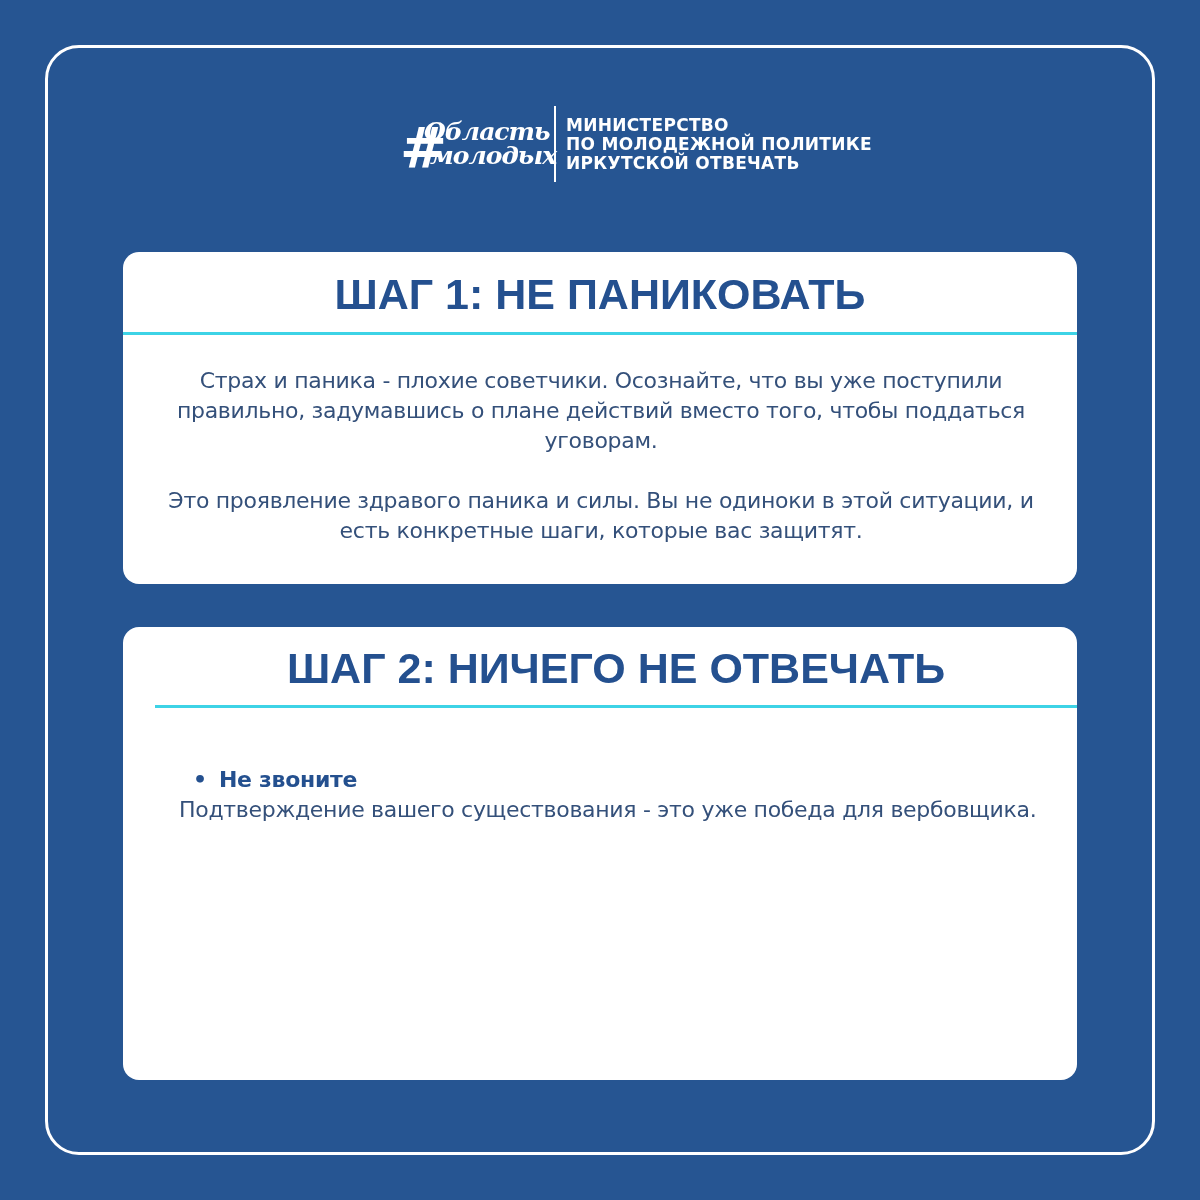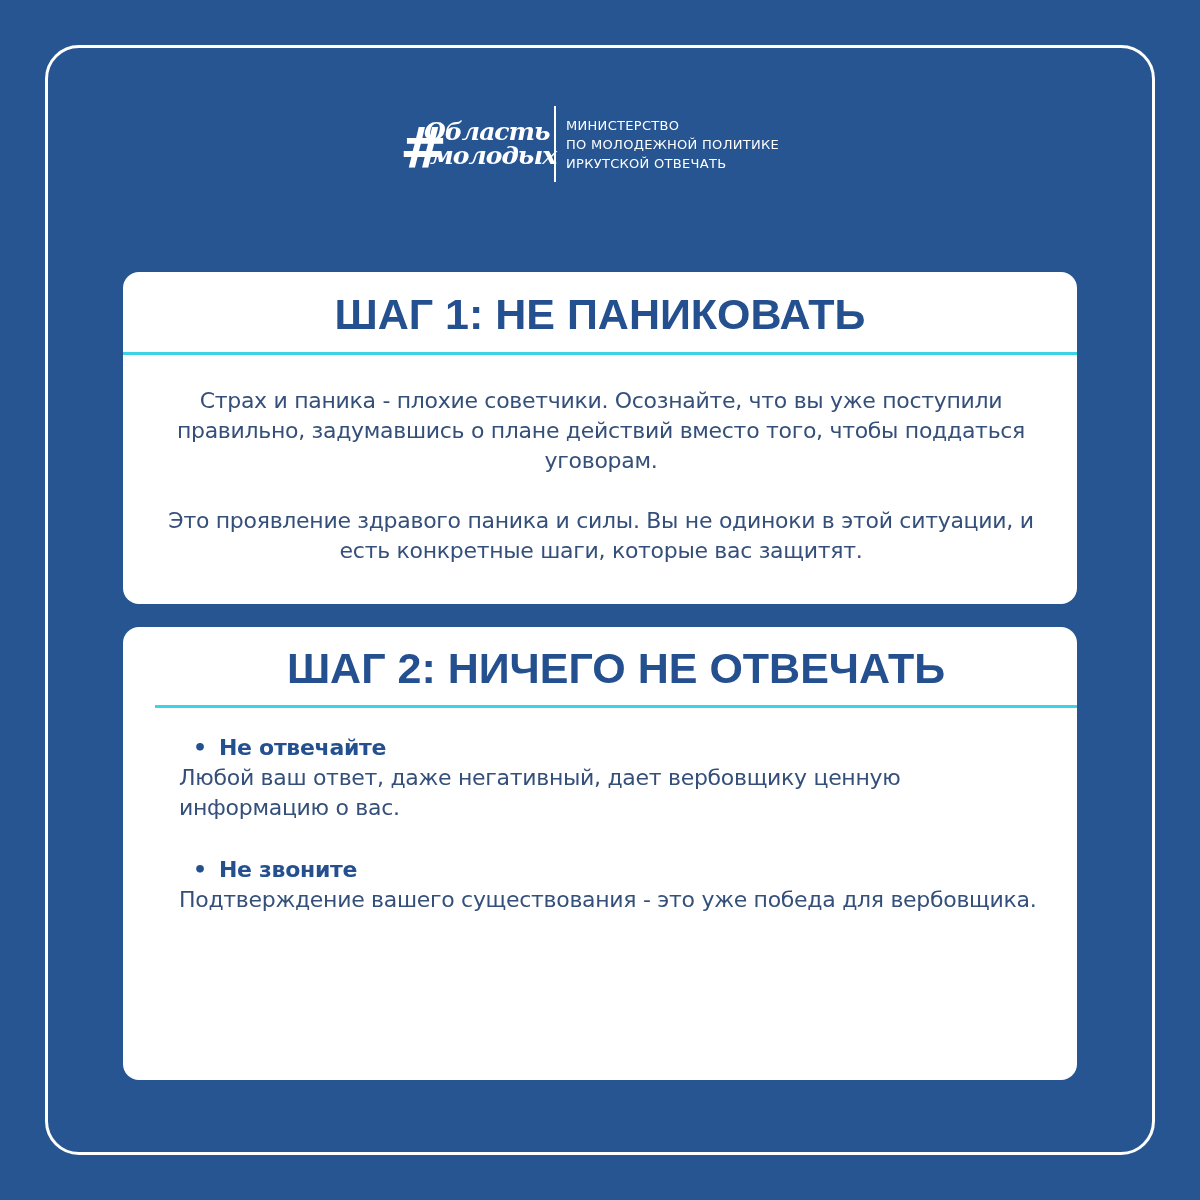--- a/index.html
+++ b/index.html
@@ -47,33 +47,33 @@
     }
     .logo-mark .w2 { padding-left: 30px; }
     .logo-divider {
       width: 2px; height: 76px;
       background: #ffffff;
       margin: 0 10px 0 4px;
     }
     .logo-text {
       color: #ffffff;
       font-family: "DejaVu Sans", sans-serif;
-      font-weight: normal;
-      font-size: 13px;
+      font-weight: bold;
+      font-size: 17px;
       line-height: 19px;
       letter-spacing: 0.3px;
     }
     .card {
       position: absolute;
       left: 123px;
       width: 954px;
       background: #ffffff;
       border-radius: 16px;
     }
-    .card-1 { top: 252px; height: 332px; margin-top: 20px; }
+    .card-1 { top: 252px; height: 332px; }
     .card-2 { top: 627px; height: 453px; padding-left: 32px; }
     .card-title {
       text-align: center;
       color: #24508f;
       font-family: "Liberation Sans", sans-serif;
       font-weight: bold;
       font-size: 43px;
       letter-spacing: 0px;
       height: 80px;
       line-height: 84px;
@@ -133,26 +133,20 @@
     <p class="para">Страх и паника - плохие советчики. Осознайте, что вы уже поступили правильно, задумавшись о плане действий вместо того, чтобы поддаться уговорам.</p>
     <p class="para">Это проявление здравого паника и силы. Вы не одиноки в этой ситуации, и есть конкретные шаги, которые вас защитят.</p>
   </div>
 </section>
 
 <section class="card card-2">
   <h2 class="card-title">ШАГ 2: НИЧЕГО НЕ ОТВЕЧАТЬ</h2>
   <div class="card-rule"></div>
   <div class="card-body">
     <div class="item">
-      <div class="item-head">
-        <span class="bullet">•</span><span>Не отвечайте</span>
-      </div>
-      <p>Любой ваш ответ, даже негативный, дает вербовщику ценную информацию о вас.</p>
-    </div>
-    <div class="item">
     </div>
     <div class="item">
       <div class="item-head">
         <span class="bullet">•</span><span>Не звоните</span>
       </div>
       <p>Подтверждение вашего существования - это уже победа для вербовщика.</p>
     </div>
   </div>
 </section>
 

